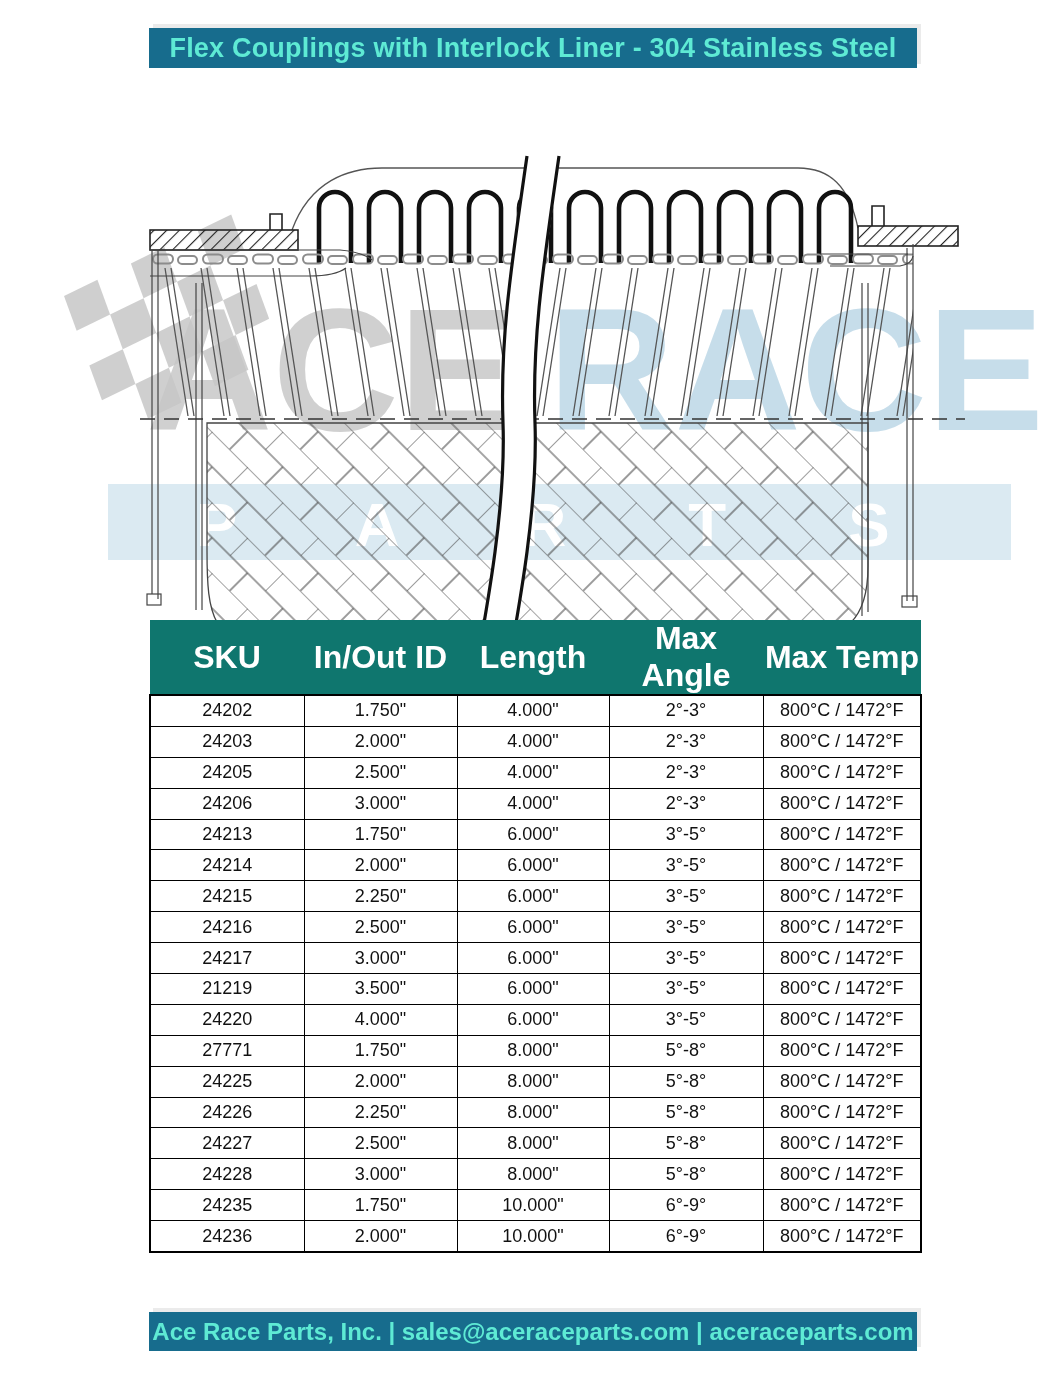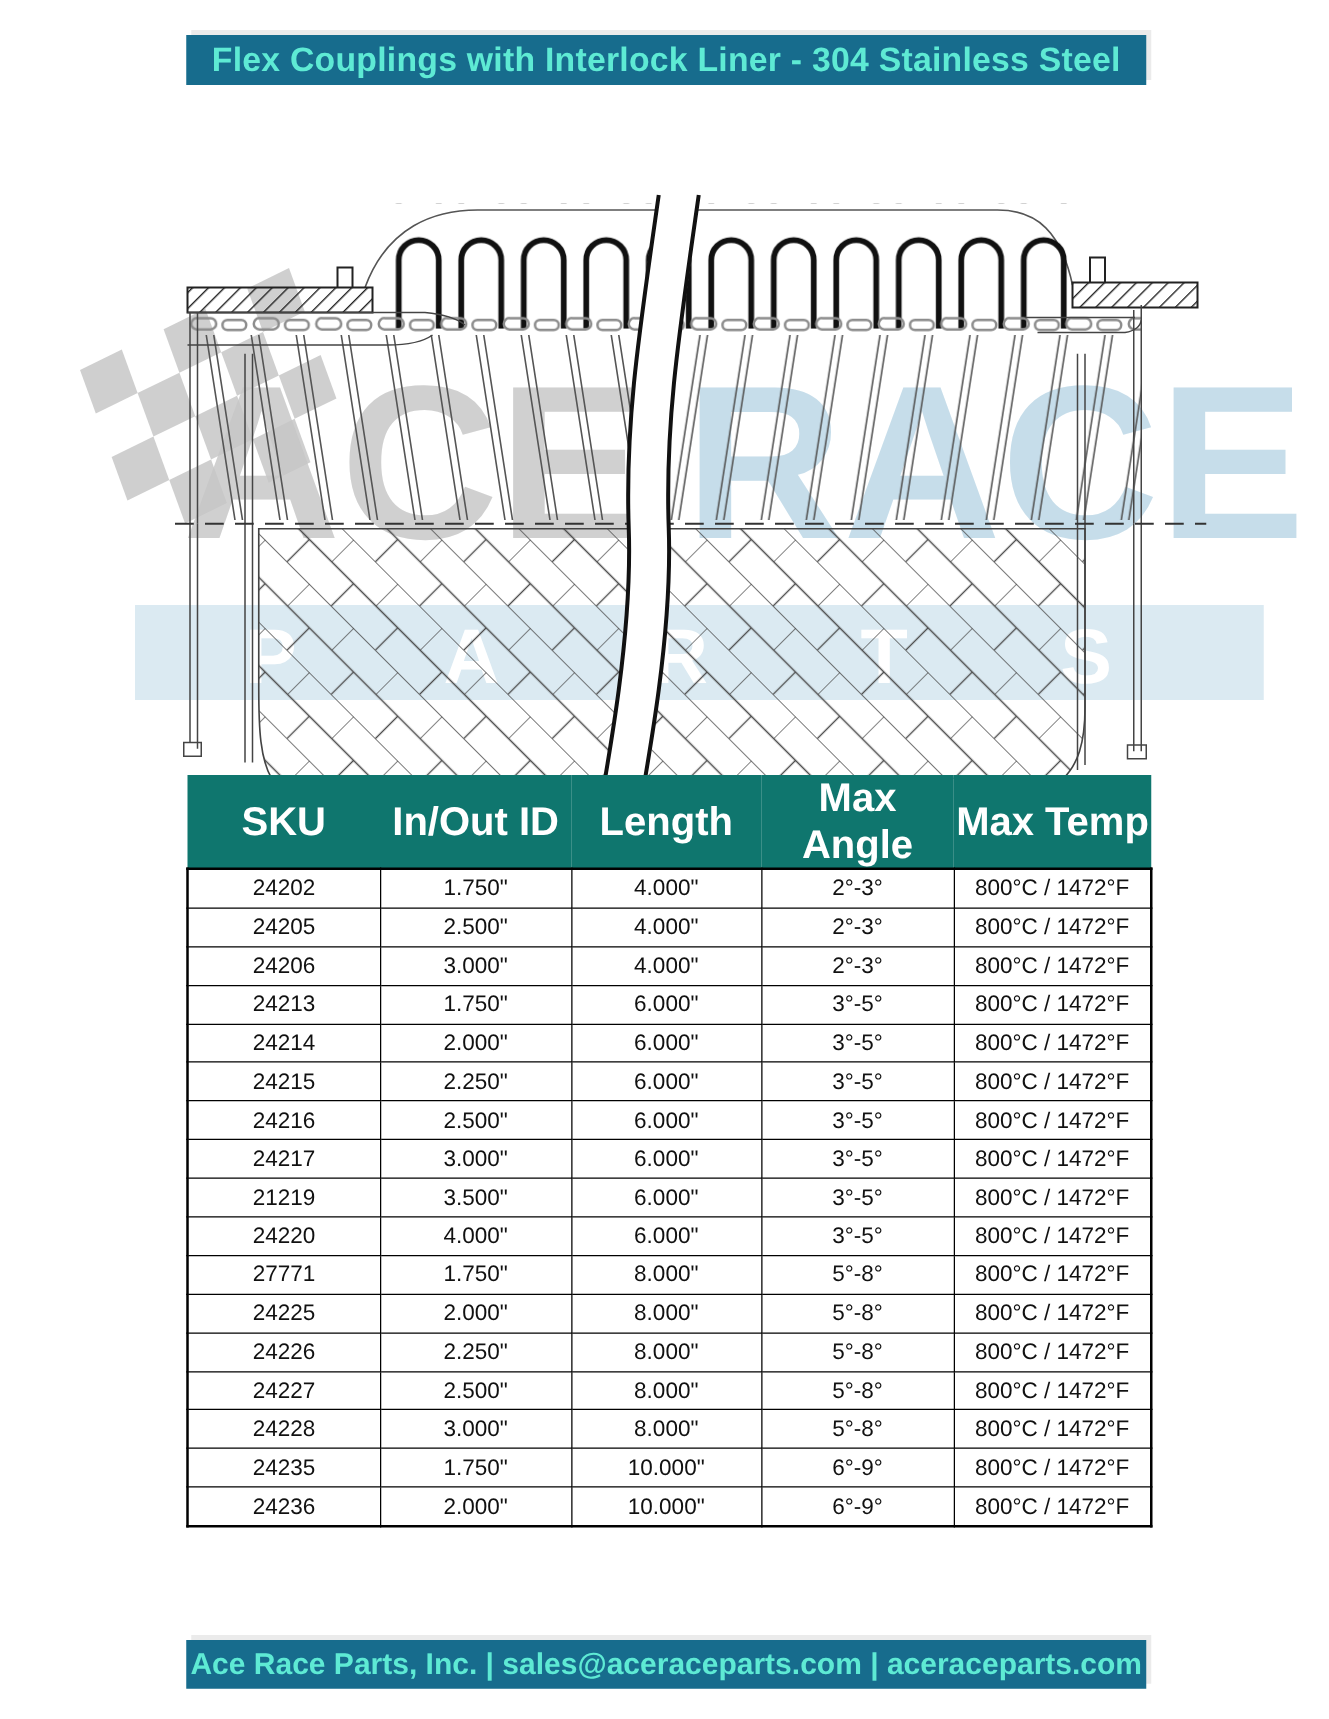--- a/index.html
+++ b/index.html
@@ -129,20 +129,27 @@
     </thead>
     <tbody id="spec-body">
         <tr>
           <td>24202</td>
           <td>1.750"</td>
           <td>4.000"</td>
           <td>2°-3°</td>
           <td>800°C / 1472°F</td>
         </tr>
         <tr>
+          <td>24203</td>
+          <td>2.000"</td>
+          <td>4.000"</td>
+          <td>2°-3°</td>
+          <td>800°C / 1472°F</td>
+        </tr>
+        <tr>
           <td>24205</td>
           <td>2.500"</td>
           <td>4.000"</td>
           <td>2°-3°</td>
           <td>800°C / 1472°F</td>
         </tr>
         <tr>
           <td>24206</td>
           <td>3.000"</td>
           <td>4.000"</td>

